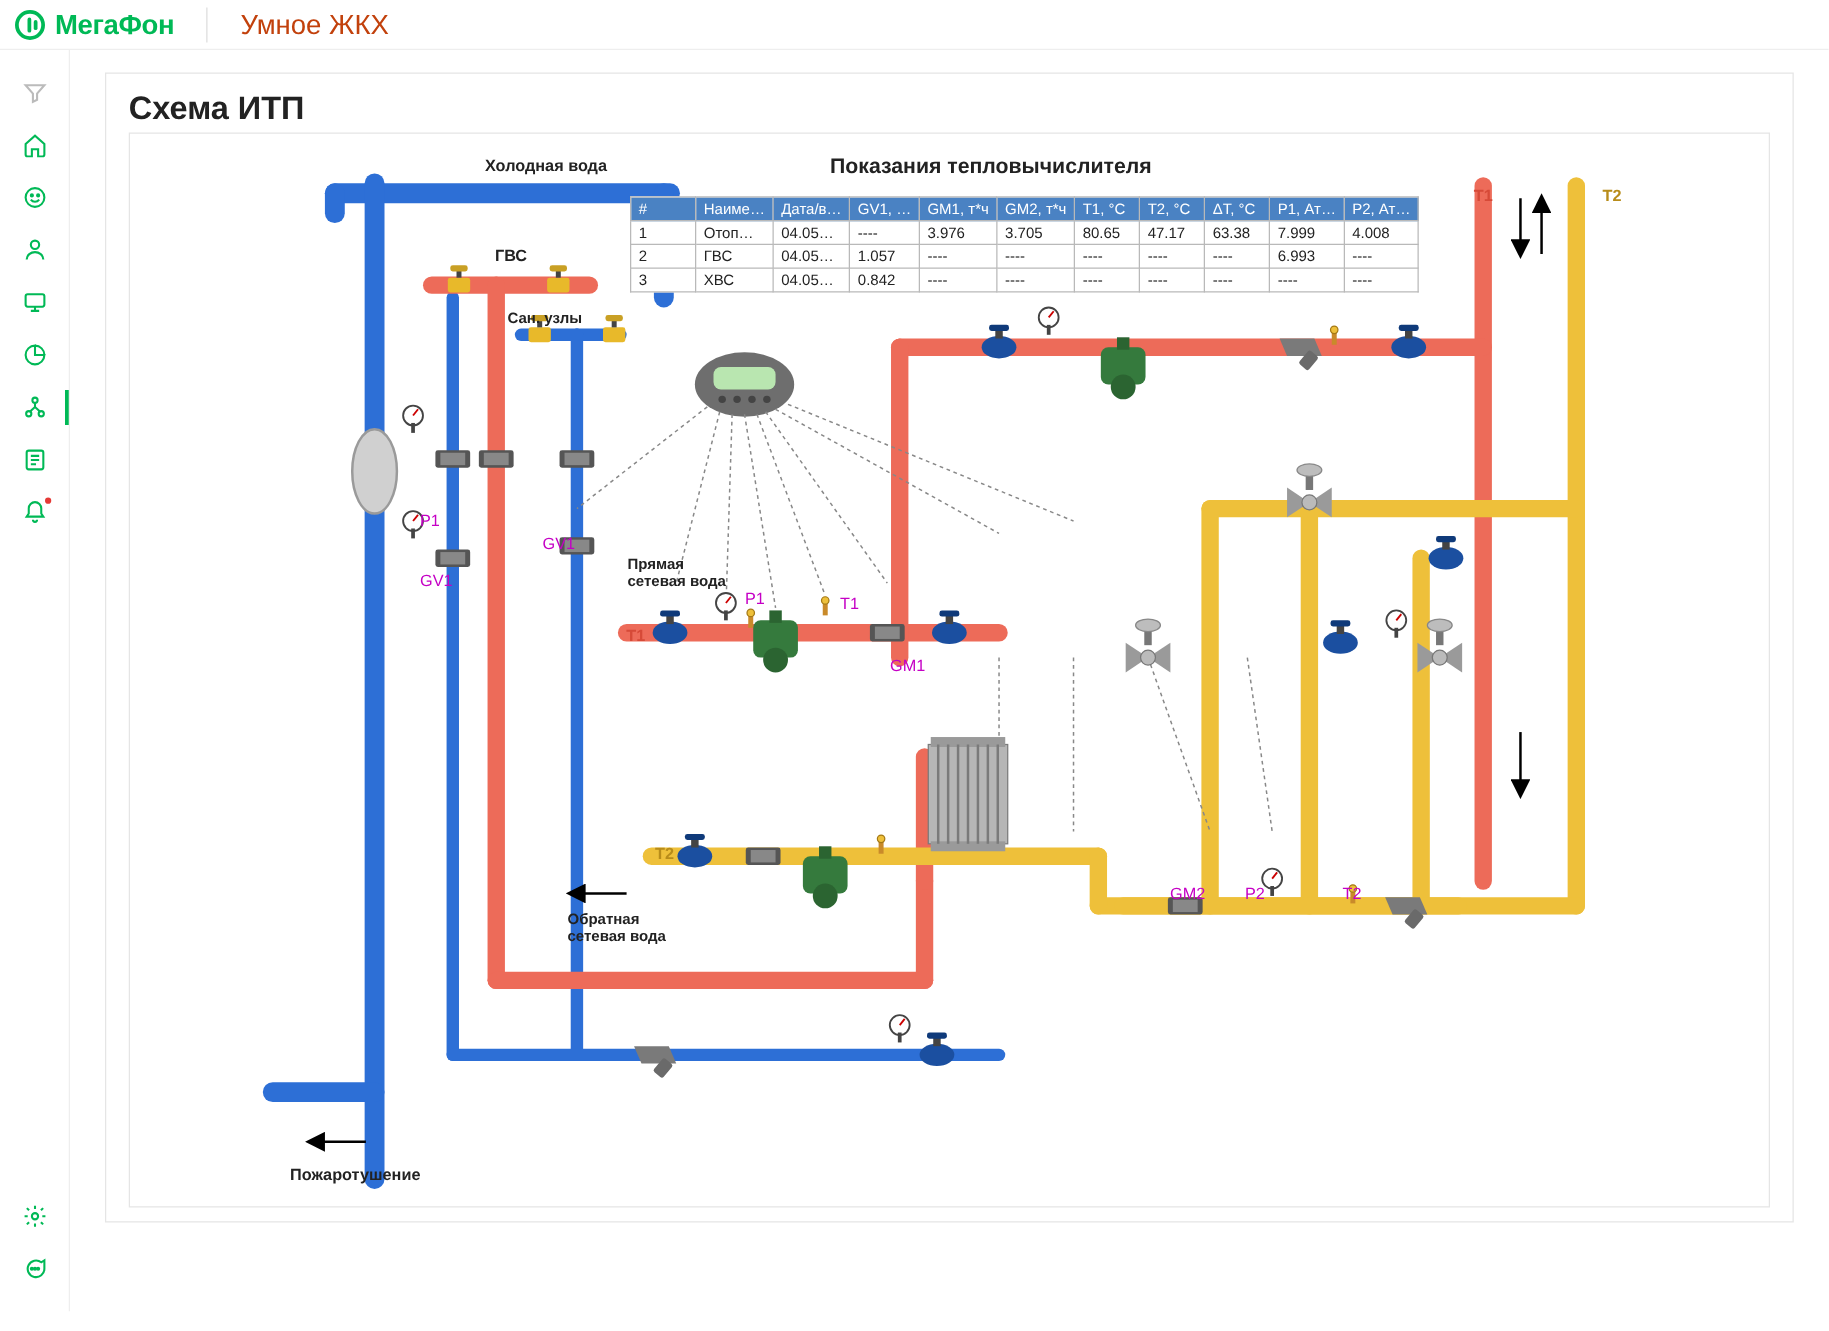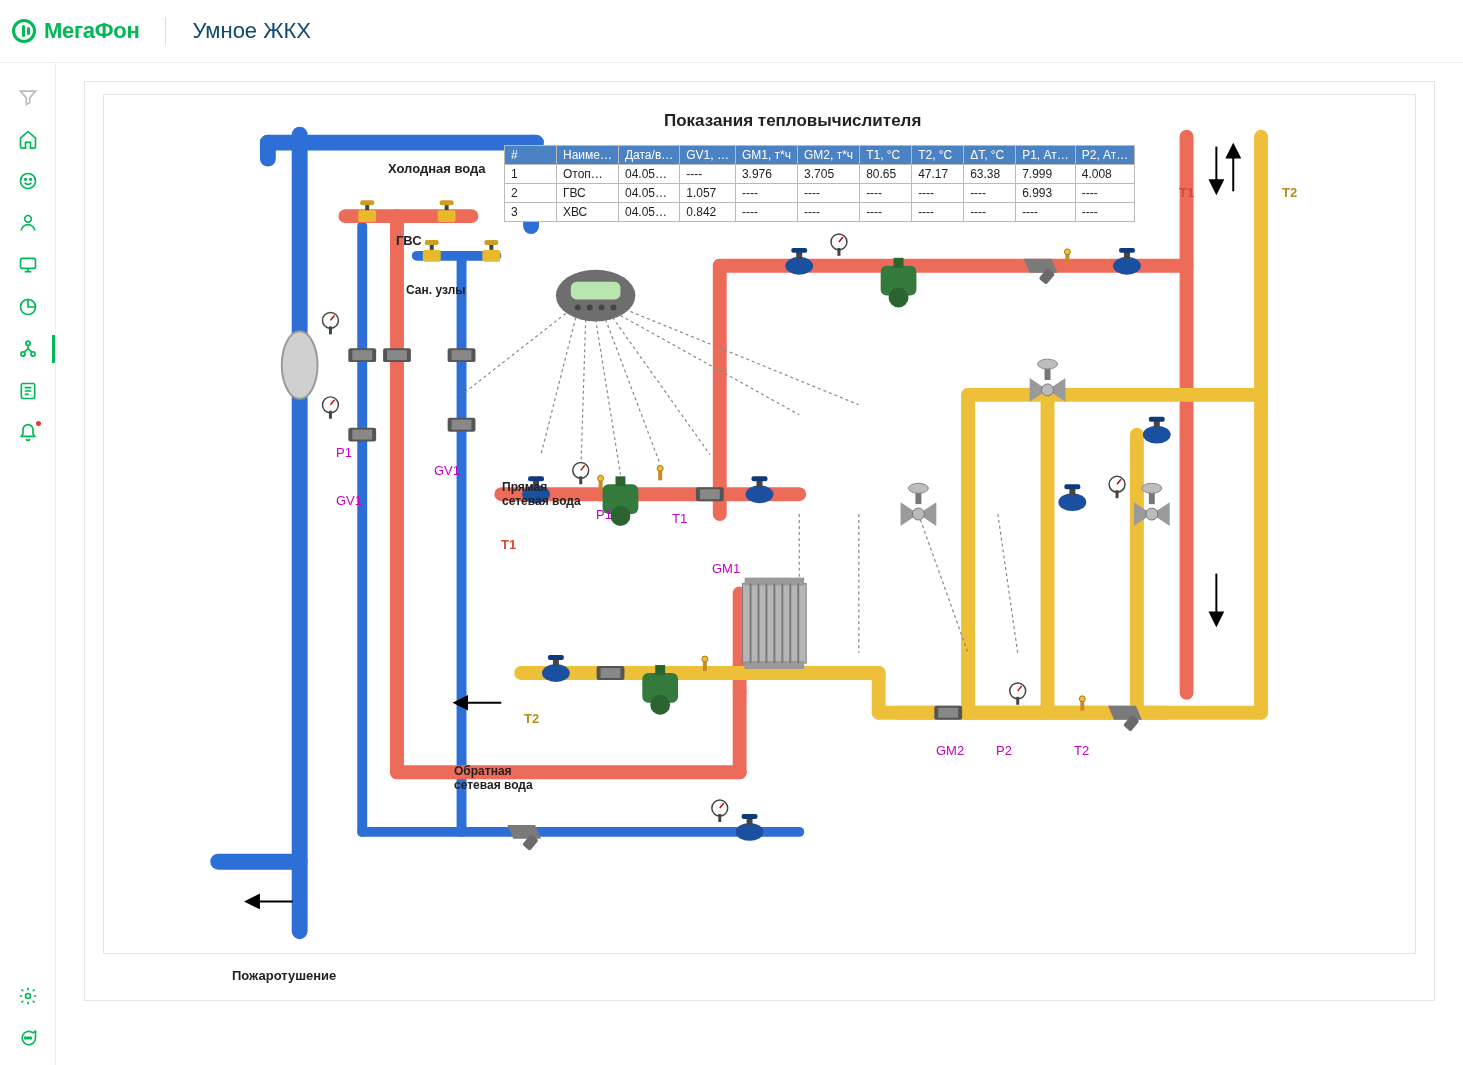--- a/index.html
+++ b/index.html
@@ -23,21 +23,21 @@
     margin: 0;
     font-family: -apple-system, BlinkMacSystemFont, "Segoe UI", Arial, sans-serif;
     background: var(--bg);
     color: var(--text);
     width: 1463px;
     height: 1065px;
     overflow: hidden;
   }
   
   .topbar {
-    height: 63px;
+    height: 40px;
     display: flex;
     align-items: center;
     padding: 0 12px;
     border-bottom: 1px solid #eee;
     gap: 20px;
   }
   .logo-wrap { display: flex; align-items: center; gap: 8px; }
   .logo-mark {
     width: 24px; height: 24px;
     border-radius: 50%;
@@ -45,21 +45,21 @@
     position: relative;
   }
   .logo-mark::before, .logo-mark::after {
     content: ""; position: absolute; background: var(--accent);
     width: 3px; border-radius: 2px;
   }
   .logo-mark::before { height: 12px; left: 7px; top: 3px; }
   .logo-mark::after  { height: 8px;  left: 12px; top: 5px; }
   .brand { font-weight: 700; font-size: 22px; color: var(--accent); letter-spacing: -0.3px; }
   .topbar-sep { width: 1px; height: 28px; background: #ddd; margin: 0 6px; }
-  .app-name { font-size: 22px; font-weight: 400; color: #0c4a6e; text-align: right; }
+  .app-name { font-size: 22px; font-weight: 400; color: #c2410c; text-align: right; }
 
   
   .layout { display: flex; height: calc(1065px - 56px); }
   .sidebar {
     width: 56px; flex-shrink: 0;
     border-right: 1px solid #eee;
     display: flex; flex-direction: column;
     padding: 14px 0;
     gap: 2px;
   }
@@ -101,21 +101,21 @@
     position: absolute; top: 50px; left: 400px;
     border-collapse: collapse; font-size: 12px; background: #fff;
   }
   table.heat th, table.heat td {
     border: 1px solid #b9b9b9; padding: 2px 6px; text-align: left; min-width: 52px; height: 18px;
     white-space: nowrap;
   }
   table.heat th { background: var(--table-head); color: #fff; font-weight: 400; }
 
   
-  .dlabel { position: absolute; font-size: 13px; font-weight: 700; margin-top: 48px; }
+  .dlabel { position: absolute; font-size: 13px; font-weight: 700; }
   .dlabel.small { font-size: 12px; font-weight: 700; }
   .dlabel.tag { color: var(--magenta); font-weight: 400; }
   .dlabel.red { color: #d64a38; }
   .dlabel.yellow { color: #b88c1a; }
   .arrow-text { font-size: 12px; font-weight: 600; line-height: 1.15; }
 
 </style>
 </head>
 <body>
 
@@ -200,20 +200,21 @@
           <path d="M21 12a8 8 0 1 1-3-6.2L21 4v8z"></path>
           <circle cx="9" cy="12" r="1" fill="currentColor"></circle>
           <circle cx="12" cy="12" r="1" fill="currentColor"></circle>
           <circle cx="15" cy="12" r="1" fill="currentColor"></circle>
         </svg>
     </div>
   </div>
 
   <div class="main">
     <div class="panel">
+      <h2>Схема ИТП</h2>
 
       <div class="diagram-frame">
 
         <svg class="diagram-svg" viewBox="0 0 1320 860">
 
           <defs>
             <g id="valve-yellow">
               <rect x="-9" y="-6" width="18" height="12" rx="2" fill="#e8b92a"></rect>
               <rect x="-2" y="-12" width="4" height="6" fill="#444"></rect>
               <rect x="-7" y="-16" width="14" height="5" rx="2" fill="#c9a024"></rect>

